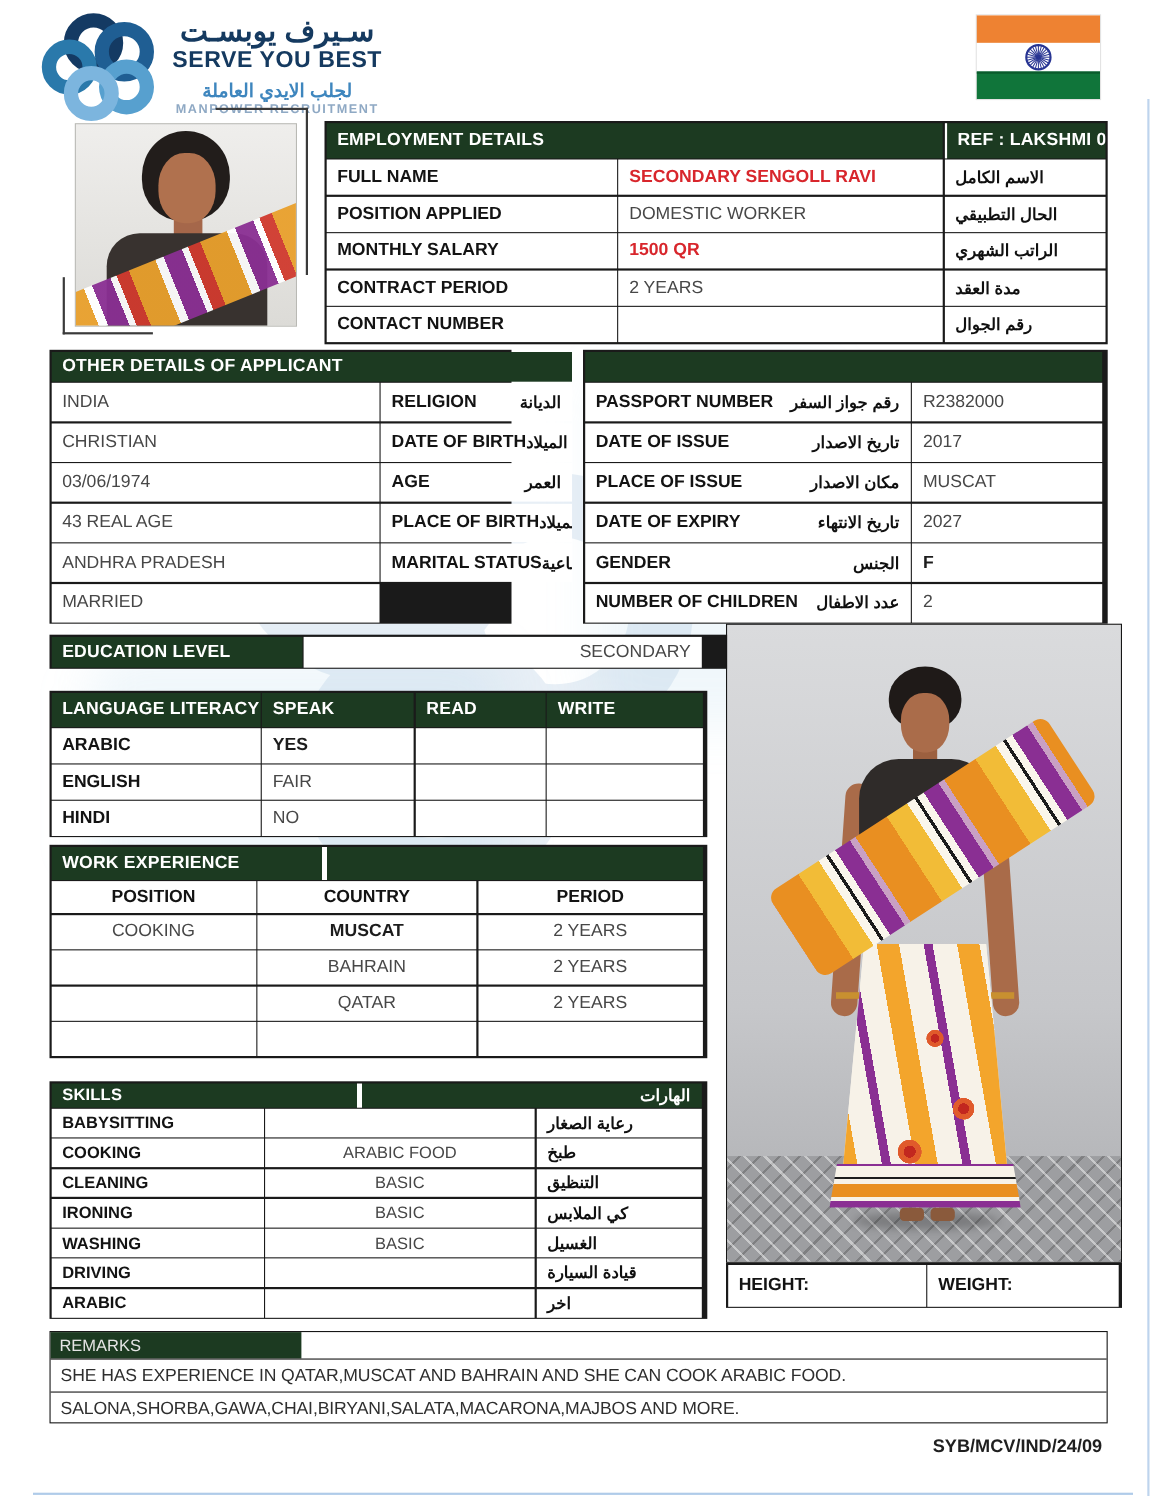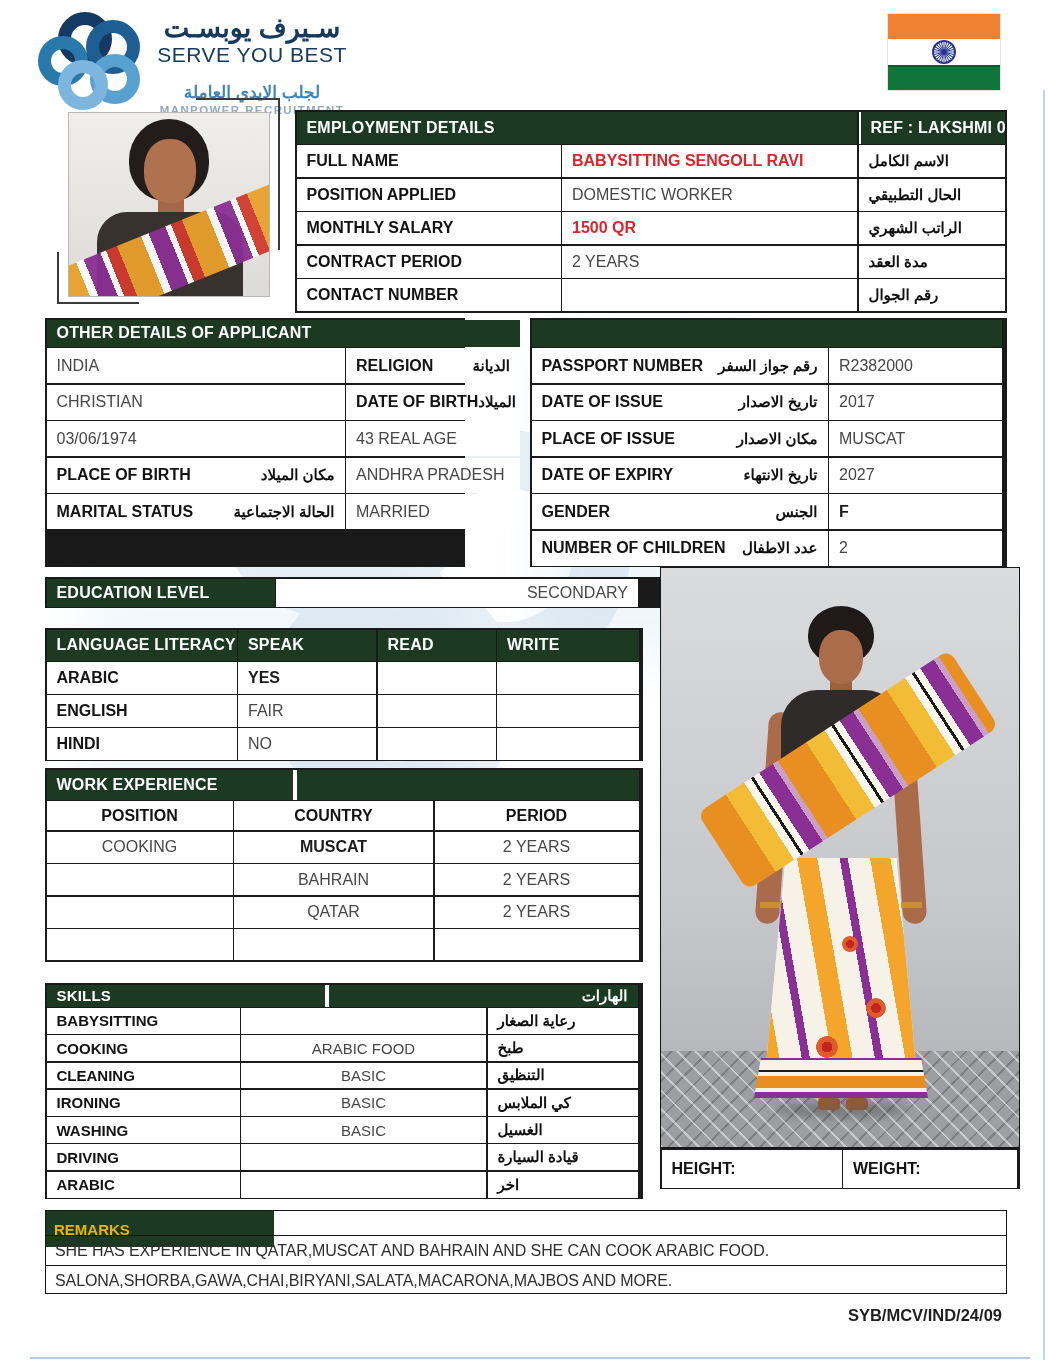--- a/index.html
+++ b/index.html
@@ -25,22 +25,22 @@
   
   .logo-mark{position:absolute;left:40px;top:12px;width:110px;height:102px;}
   .ring{position:absolute;border-radius:50%;box-sizing:border-box;}
   .r1{width:54px;height:54px;border:13px solid #143a63;left:18px;top:0;}
   .r2{width:54px;height:54px;border:13px solid #1f5e93;left:46px;top:8px;}
   .r3{width:50px;height:50px;border:13px solid #57a0cf;left:50px;top:42px;}
   .r4{width:50px;height:50px;border:13px solid #7cb5de;left:18px;top:48px;}
   .r5{width:50px;height:50px;border:13px solid #2a79ab;left:-2px;top:24px;}
   .logo-text{position:absolute;left:152px;top:14px;width:200px;text-align:center;line-height:1.05;}
   .lt-ar{font-size:27px;font-weight:bold;color:#153a60;direction:rtl;}
-  .lt-en{font-size:21px;font-weight:normal;color:#153a60;letter-spacing:.5px;margin-top:2px;}
-  .lt-ar2{font-size:17px;font-weight:bold;color:#3e86be;direction:rtl;margin-top:18px;text-align:center;}
+  .lt-en{font-size:21px;font-weight:bold;color:#153a60;letter-spacing:.5px;margin-top:2px;}
+  .lt-ar2{font-size:17px;font-weight:bold;color:#3e86be;direction:rtl;margin-top:8px;text-align:center;}
   .lt-en2{font-size:11.5px;font-weight:bold;color:#8fa9c4;letter-spacing:1.4px;margin-top:2px;}
   
   .flag{position:absolute;left:888px;top:14px;width:112px;height:76px;box-shadow:0 0 0 1px #e3e3e3;}
   .flag .saffron{position:absolute;left:0;top:0;width:100%;height:25px;background:#ee8232;}
   .flag .white{position:absolute;left:0;top:25px;width:100%;height:26px;background:#fff;}
   .flag .greenband{position:absolute;left:0;top:51px;width:100%;height:25px;background:#10753a;border-top:2px solid #0a5a2c;box-sizing:border-box;}
   .chakra{position:absolute;left:43px;top:25px;}
   
   .headshot{position:absolute;left:68px;top:112px;width:200px;height:183px;border:1px solid #b9b9b4;
             background:linear-gradient(#efeeec,#dcdbd7);overflow:hidden;}
@@ -82,22 +82,22 @@
   .fb-shadow{position:absolute;left:30px;top:496px;width:132px;height:16px;background:rgba(0,0,0,.22);border-radius:50%;filter:blur(4px);}
   .fb-feet{position:absolute;top:492px;width:22px;height:12px;background:#8a5a3c;border-radius:4px;}
   
   .wm{position:absolute;opacity:.12;pointer-events:none;}
   .wm .ring{border-style:solid;border-color:#4d86b8;}
   .blob{position:absolute;background:rgba(150,195,230,.14);filter:blur(22px);border-radius:40px;pointer-events:none;}
   .scanline-b{position:absolute;left:30px;top:1357px;width:1000px;height:2px;background:rgba(110,160,215,.55);}
   .scanline-r{position:absolute;left:1043px;top:90px;width:2px;height:1270px;background:rgba(110,160,215,.45);}
   
   .remarks{position:absolute;left:45px;top:1210px;width:962px;height:84px;border:1.5px solid #161616;box-sizing:border-box;}
-  .rm-head{position:absolute;left:0;top:0;width:228px;height:36px;background:var(--green);color:#eab308;
-           font-weight:bold;font-size:15px;display:flex;align-items:center;padding:0 8px;box-sizing:border-box;}
+  .rm-head{position:absolute;left:0;top:0;width:228px;height:24px;background:var(--green);color:#e5e5e5;
+           font-weight:normal;font-size:15px;display:flex;align-items:center;padding:0 8px;box-sizing:border-box;}
   .rm-line{position:absolute;left:0;width:100%;height:30px;border-top:1.5px solid #161616;display:flex;align-items:center;
            padding:0 9px;font-size:16px;color:#2e2e2e;box-sizing:border-box;letter-spacing:-.1px;}
   .rm1{top:24px;}.rm2{top:54px;}
   .footer-code{position:absolute;left:600px;top:1306px;width:402px;text-align:right;font-size:16.5px;font-weight:600;color:#1f1f1f;}
 </style>
 </head>
 <body>
 
 <div class="page">
 
@@ -157,21 +157,21 @@
       <div class="hs-face"></div>
     <div class="hs-torso"></div>
       <div class="hs-drape"></div>
   </div>
 
   <div class="tbl" style="left:295px;top:110px;width:712px;grid-template-columns:264px 295px 146px;grid-template-rows:32px repeat(5,32px);">
     <div class="cell ghead" style="grid-column:1/3;">EMPLOYMENT DETAILS</div>
     <div class="cell ghead" style="border-left:2px solid #fff;">REF : LAKSHMI 038</div>
 
     <div class="cell lbl">FULL NAME</div>
-    <div class="cell red">BABYSITTING SENGOLL RAVI</div>
+    <div class="cell red">SECONDARY SENGOLL RAVI</div>
     <div class="cell ar right">الاسم الكامل</div>
 
     <div class="cell lbl">POSITION APPLIED</div>
     <div class="cell val">DOMESTIC WORKER</div>
     <div class="cell ar right">الحال التطبيقي</div>
 
     <div class="cell lbl">MONTHLY SALARY</div>
     <div class="cell red">1500 QR</div>
     <div class="cell ar right">الراتب الشهري</div>
 
@@ -194,20 +194,24 @@
       <span class="ar">الديانة</span>
       </div>
     <div class="cell val">CHRISTIAN</div>
 
     <div class="cell between">
       <span class="lbl">DATE OF BIRTH</span>
       <span class="ar">تاريخ الميلاد</span>
       </div>
     <div class="cell val">03/06/1974</div>
 
+    <div class="cell between">
+      <span class="lbl">AGE</span>
+      <span class="ar">العمر</span>
+      </div>
     <div class="cell val">43 REAL AGE</div>
 
     <div class="cell between">
       <span class="lbl">PLACE OF BIRTH</span>
       <span class="ar">مكان الميلاد</span>
       </div>
     <div class="cell val">ANDHRA PRADESH</div>
 
     <div class="cell between">
       <span class="lbl">MARITAL STATUS</span>

